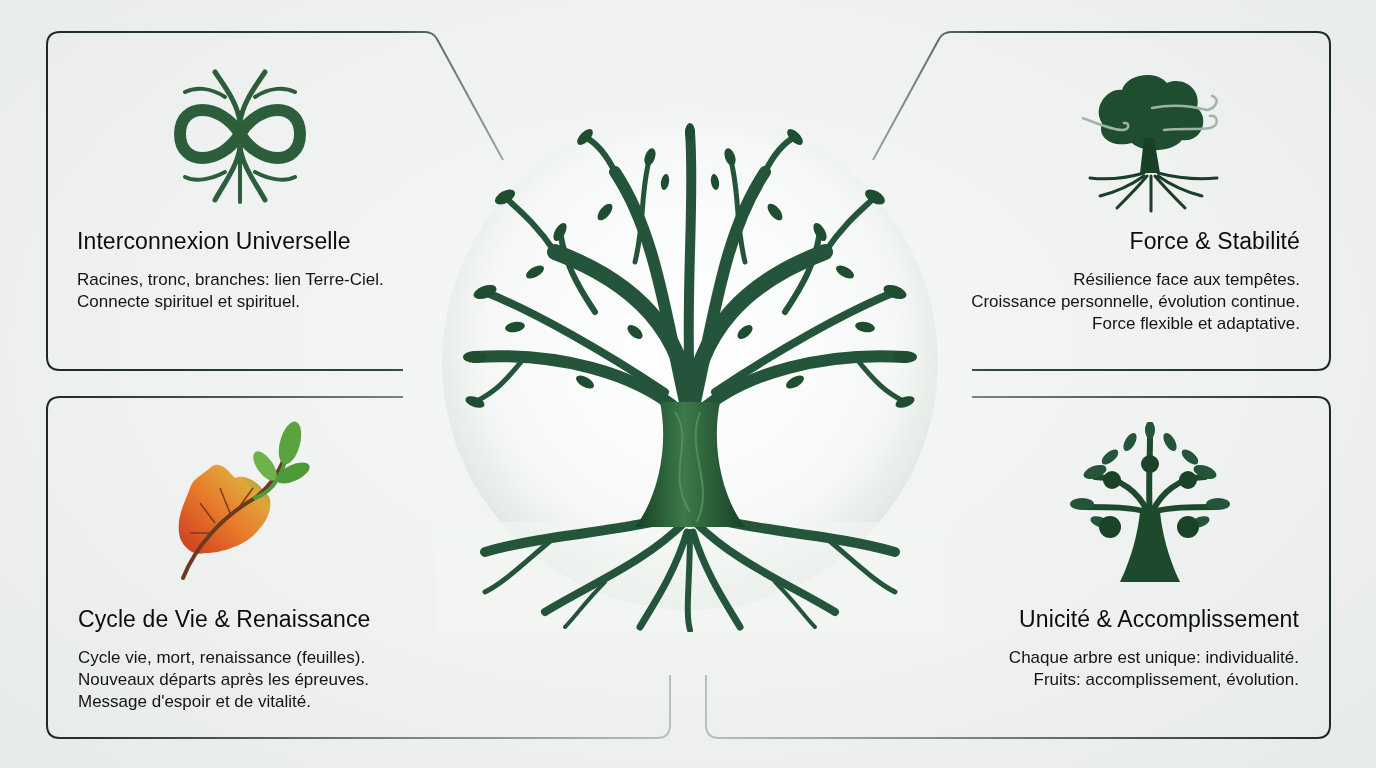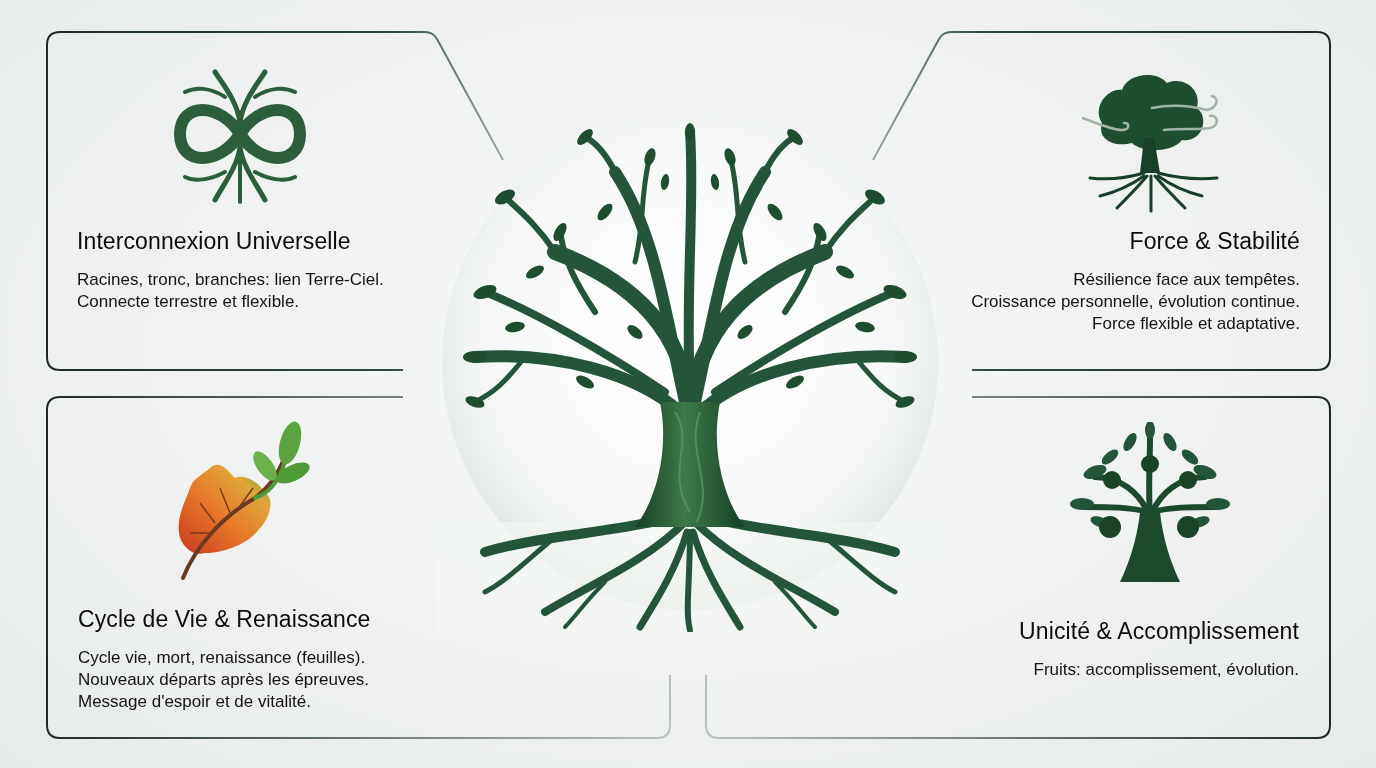--- a/index.html
+++ b/index.html
@@ -265,21 +265,21 @@
         <circle cx="40" cy="105" r="11"></circle>
         <circle cx="118" cy="105" r="11"></circle>
       </g>
     </svg>
   </div>
 
   <div class="panel-text" style="left:77px; top:228px;">
     <div class="panel-title">Interconnexion Universelle</div>
     <div class="panel-body">
       <div class="panel-line">Racines, tronc, branches: lien Terre-Ciel.</div>
-      <div class="panel-line">Connecte terrestre et flexible.</div>
+      <div class="panel-line">Connecte spirituel et spirituel.</div>
     </div>
   </div>
 
   <div class="panel-text" style="left:78px; top:606px;">
     <div class="panel-title">Cycle de Vie &amp; Renaissance</div>
     <div class="panel-body">
       <div class="panel-line">Cycle vie, mort, renaissance (feuilles).</div>
       <div class="panel-line">Nouveaux départs après les épreuves.</div>
       <div class="panel-line">Message d'espoir et de vitalité.</div>
     </div>
@@ -287,20 +287,21 @@
 
   <div class="panel-text right" style="right:76px; top:228px;">
     <div class="panel-title">Force &amp; Stabilité</div>
     <div class="panel-body">
       <div class="panel-line">Résilience face aux tempêtes.</div>
       <div class="panel-line">Croissance personnelle, évolution continue.</div>
       <div class="panel-line">Force flexible et adaptative.</div>
     </div>
   </div>
 
-  <div class="panel-text right" style="right:77px; top:606px;margin-top:12px;">
+  <div class="panel-text right" style="right:77px; top:606px;">
     <div class="panel-title">Unicité &amp; Accomplissement</div>
     <div class="panel-body">
+      <div class="panel-line">Chaque arbre est unique: individualité.</div>
       <div class="panel-line">Fruits: accomplissement, évolution.</div>
     </div>
   </div>
 
 </div>
 
 </body></html>

